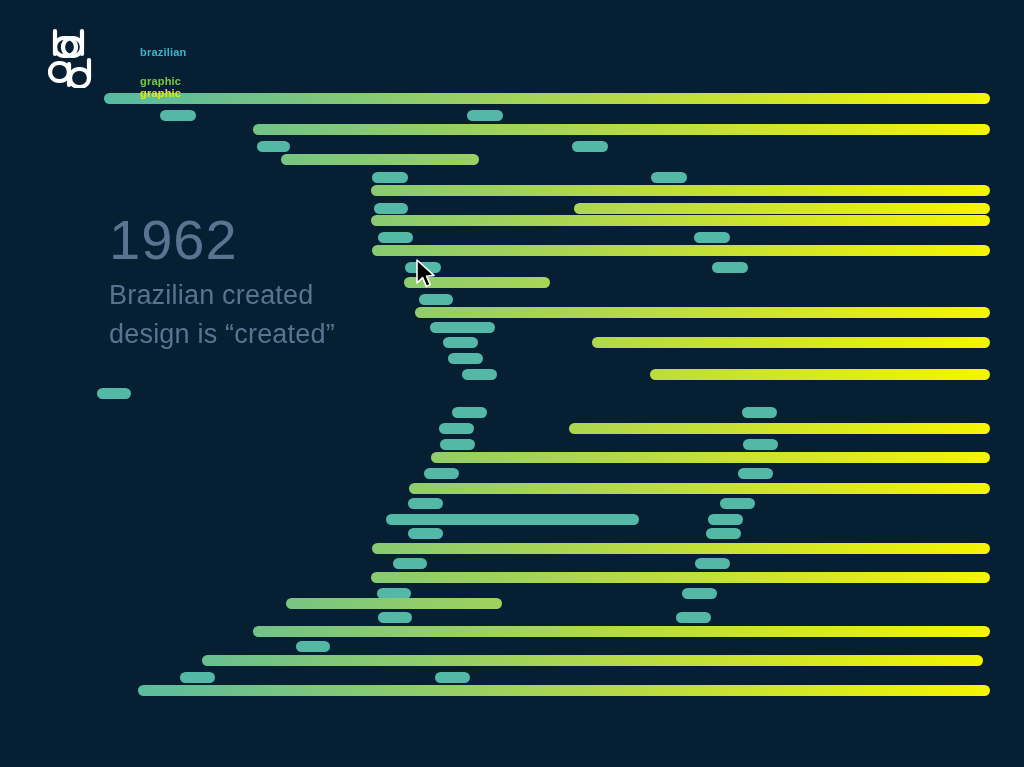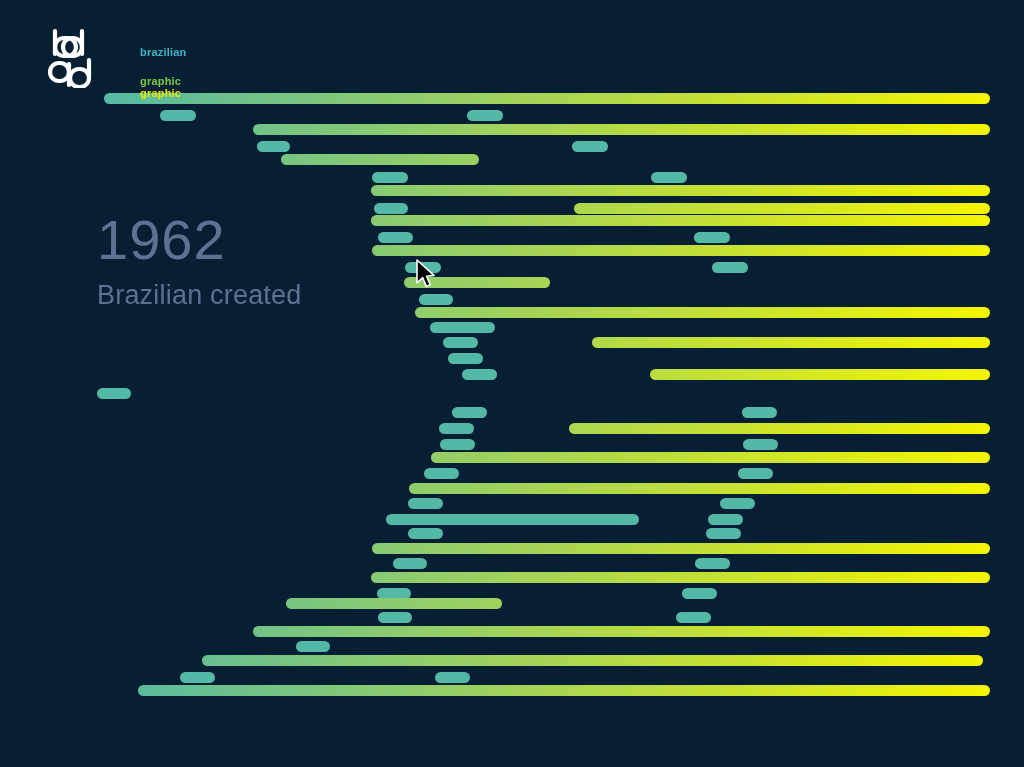--- a/index.html
+++ b/index.html
@@ -34,21 +34,21 @@
   
   #nav {
     position:absolute; right:34px; top:68px;
     display:flex; align-items:center; gap:46px;
     font-size:12px; letter-spacing:.3px;
   }
   #nav .nav-item { color:#ffffff; white-space:nowrap; cursor:pointer; }
   #nav .nav-item.active { color:#e9ea00; }
 
   
-  #headline { position:absolute; left:97px; top:212px; width:320px; }
+  #headline { position:absolute; left:109px; top:212px; width:320px; }
   #year {
     font-size:56px; font-weight:300; color:#5b7390;
     letter-spacing:1px; line-height:56px;
   }
   #subtitle {
     margin-top:8px;
     font-size:27px; font-weight:300; color:#5b7390;
     line-height:39px; letter-spacing:.2px;
   }
 
@@ -157,20 +157,21 @@
       <div class="lw-graphic">graphic</div>
       <div class="lw-design">graphic</div>
     </div>
   </div>
 
 
   <div id="headline">
     <div id="year">1962</div>
     <div id="subtitle">
       <div>Brazilian created</div>
+      <div>design is “created”</div>
     </div>
   </div>
 
   <svg id="cursor" viewBox="0 0 22 30" xmlns="http://www.w3.org/2000/svg" style="left: 415px; top: 259px;">
     <path d="M2 1 L2 24 L7.6 18.6 L11.4 27.4 L15.2 25.6 L11.6 17.2 L19 16.4 Z" fill="#000000" stroke="#ffffff" stroke-width="1.6" stroke-linejoin="round"></path>
   </svg>
 
 
 </div>
 

